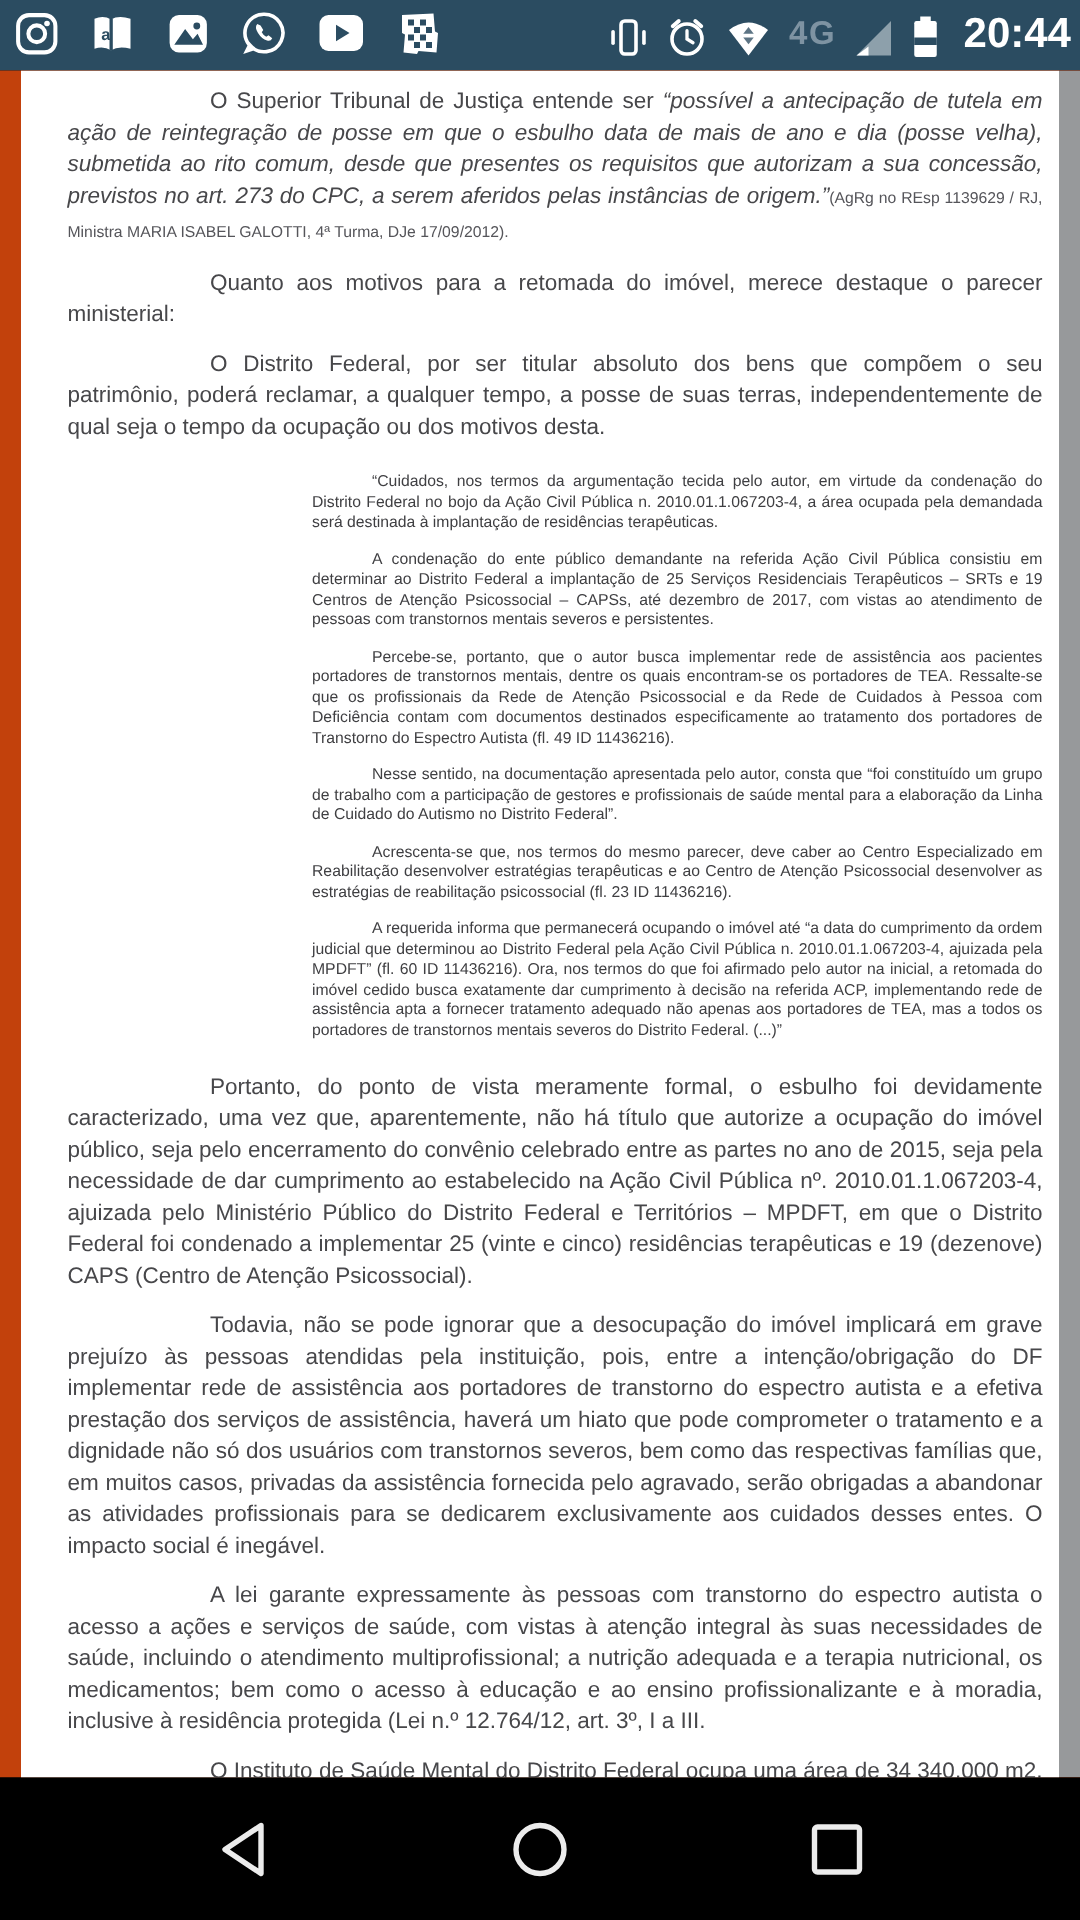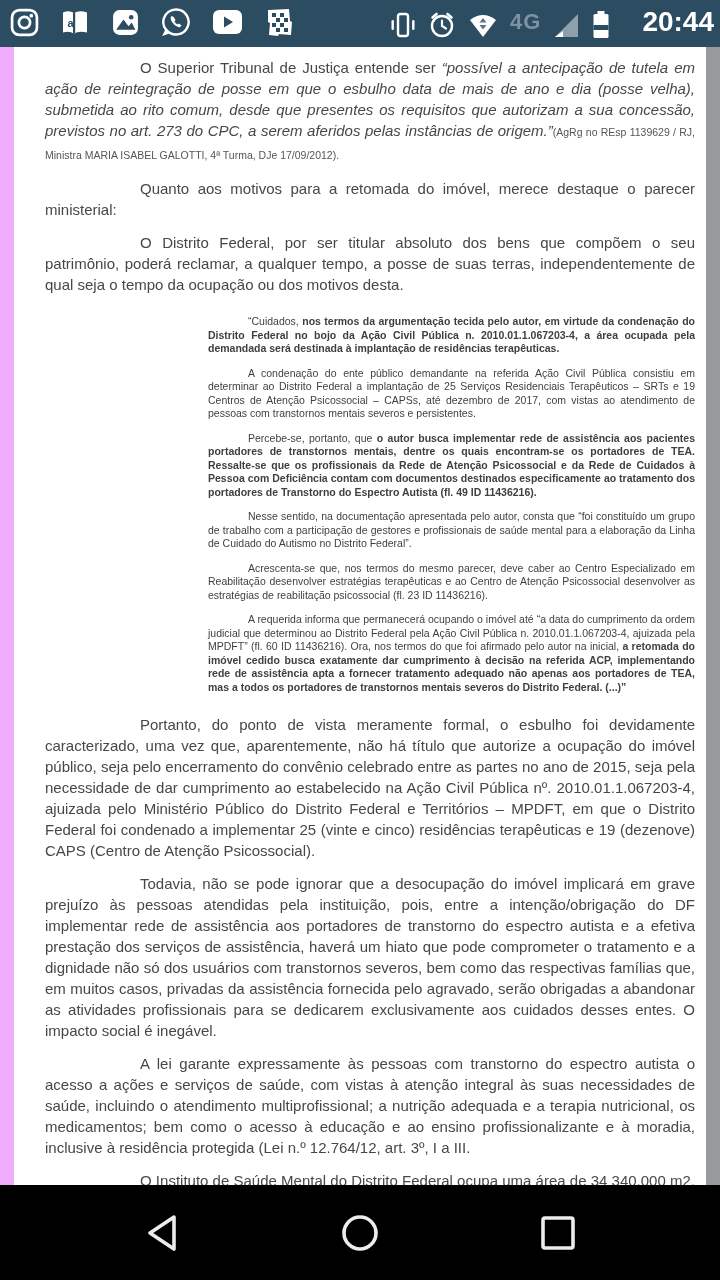--- a/index.html
+++ b/index.html
@@ -11,25 +11,25 @@
   .status-bar{
     position:absolute;top:0;left:0;width:720px;height:47px;
     background:#2b4c61;display:flex;align-items:flex-start;
     justify-content:space-between;box-sizing:border-box;
     padding:5px 6px 0 10px;
   }
   .sb-left{display:flex;align-items:center;gap:21px;height:34px;}
   .sb-right{display:flex;align-items:flex-end;gap:12px;height:34px;}
   .sb-ico{display:block;}
   .sb-4g{color:#7e93a2;font-size:22px;font-weight:700;letter-spacing:1px;line-height:34px;}
-  .sb-time{color:#ffffff;font-size:28px;font-weight:700;line-height:34px;margin-left:20px;}
+  .sb-time{color:#ffffff;font-size:28px;font-weight:700;line-height:34px;margin-left:4px;}
   
   .doc-viewport{
     position:absolute;top:47px;left:0;width:720px;height:1138px;
-    background:#f0abfc;overflow:hidden;
+    background:#c2410c;overflow:hidden;
   }
   .edge-right{position:absolute;top:0;right:0;width:14px;height:1138px;background:#97999b;}
   .page{
     position:absolute;top:0;left:14px;width:692px;min-height:1138px;
     background:#ffffff;box-sizing:border-box;
     padding:10px 11px 20px 31px;
   }
   .text-flow p{margin:0 0 12px 0;}
   .para-body{
     font-size:15px;line-height:21px;color:#47474a;
@@ -37,21 +37,21 @@
   }
   .para-quote{
     font-size:10.5px;line-height:13.5px;color:#3f3f42;
     text-align:justify;text-indent:40px;
     margin:0 0 11px 163px !important;
   }
   .para-quote-first{margin-top:20px !important;}
   .para-quote-last{margin-bottom:20px !important;}
   .seg-normal{}
   .seg-italic{font-style:italic;}
-  .seg-bold{font-weight:700;}
+  .seg-bold{font-weight:400;}
   .seg-cite{font-size:10.5px;color:#55555a;}
   
   .nav-bar{
     position:absolute;left:0;bottom:0;width:720px;height:95px;background:#000000;
     display:flex;align-items:center;justify-content:space-between;
     padding:0 140px;box-sizing:border-box;
   }
   .nav-btn{width:44px;height:44px;display:flex;align-items:center;justify-content:center;}
 </style>
 </head>

